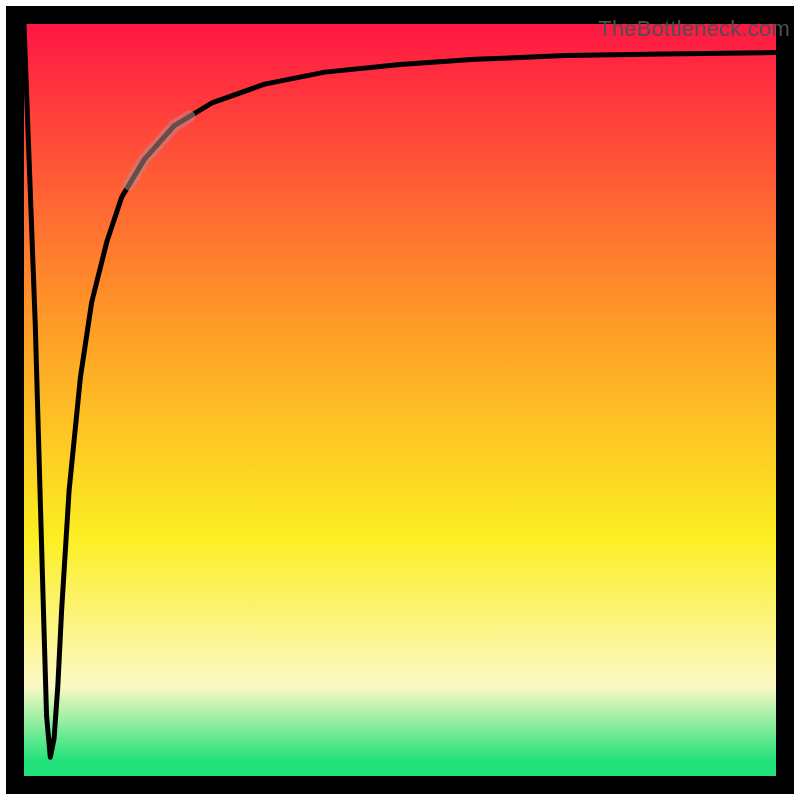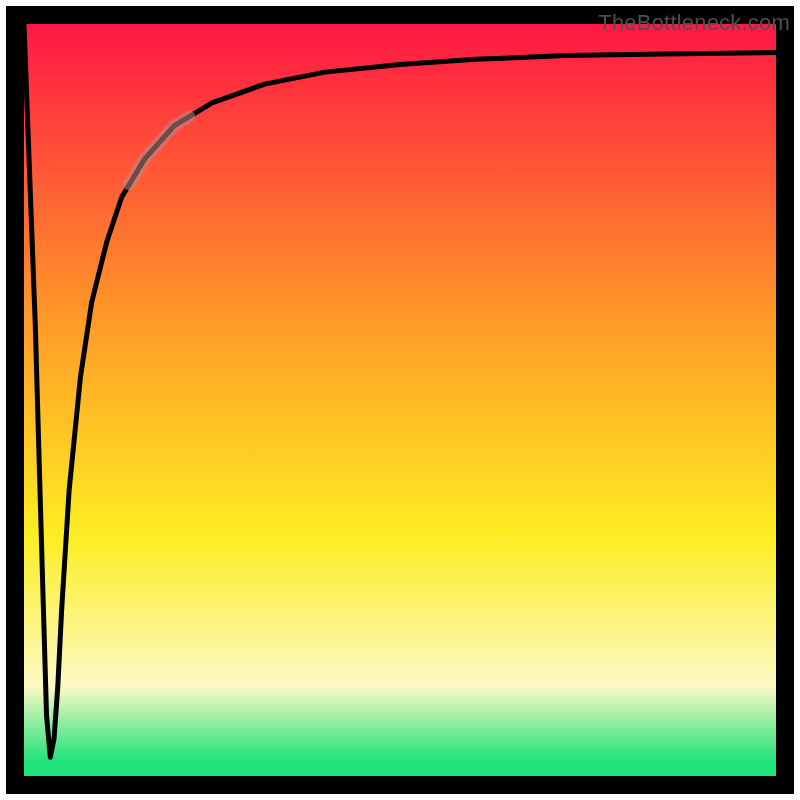--- a/index.html
+++ b/index.html
@@ -11,21 +11,21 @@
     font-family: Arial, Helvetica, sans-serif;
     overflow: hidden;
   }
   .chart-wrap {
     position: relative;
     width: 800px;
     height: 800px;
   }
   .watermark {
     position: absolute;
-    top: 10px;
+    top: 16px;
     right: 10px;
     color: #4f4f4f;
     font-size: 22px;
     font-weight: 500;
     letter-spacing: 0.2px;
     z-index: 10;
     user-select: none;
   }
   svg.chart {
     position: absolute;

